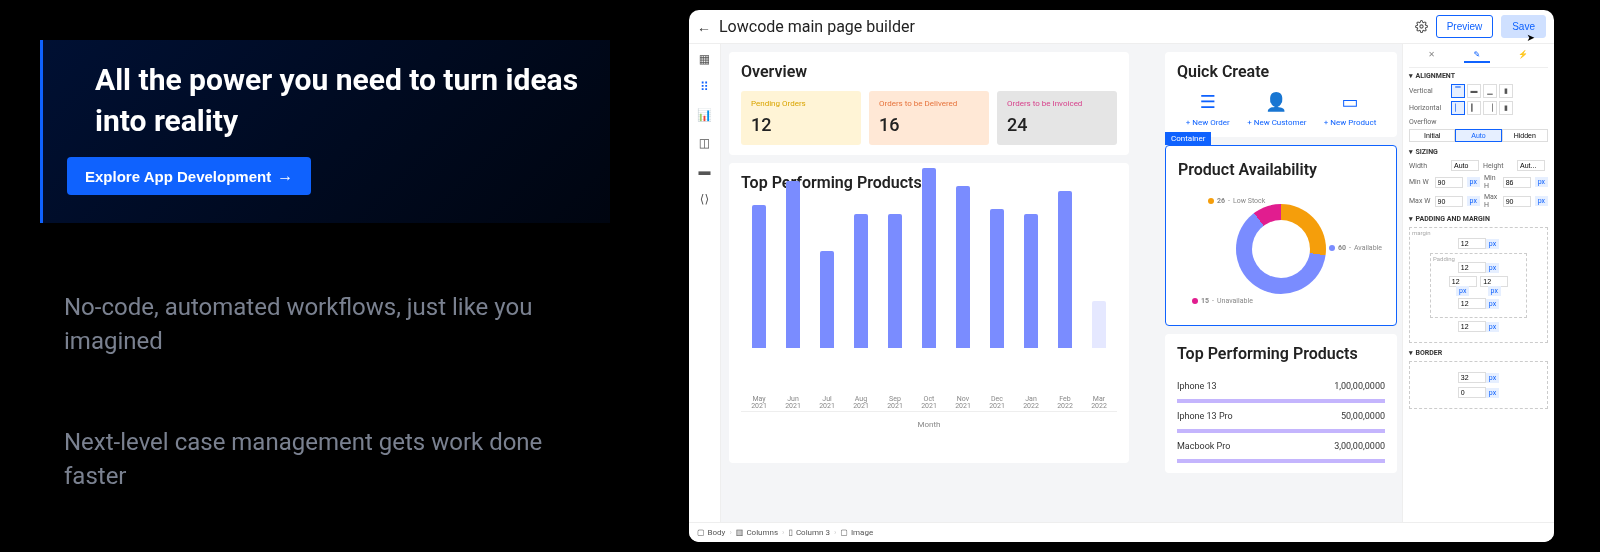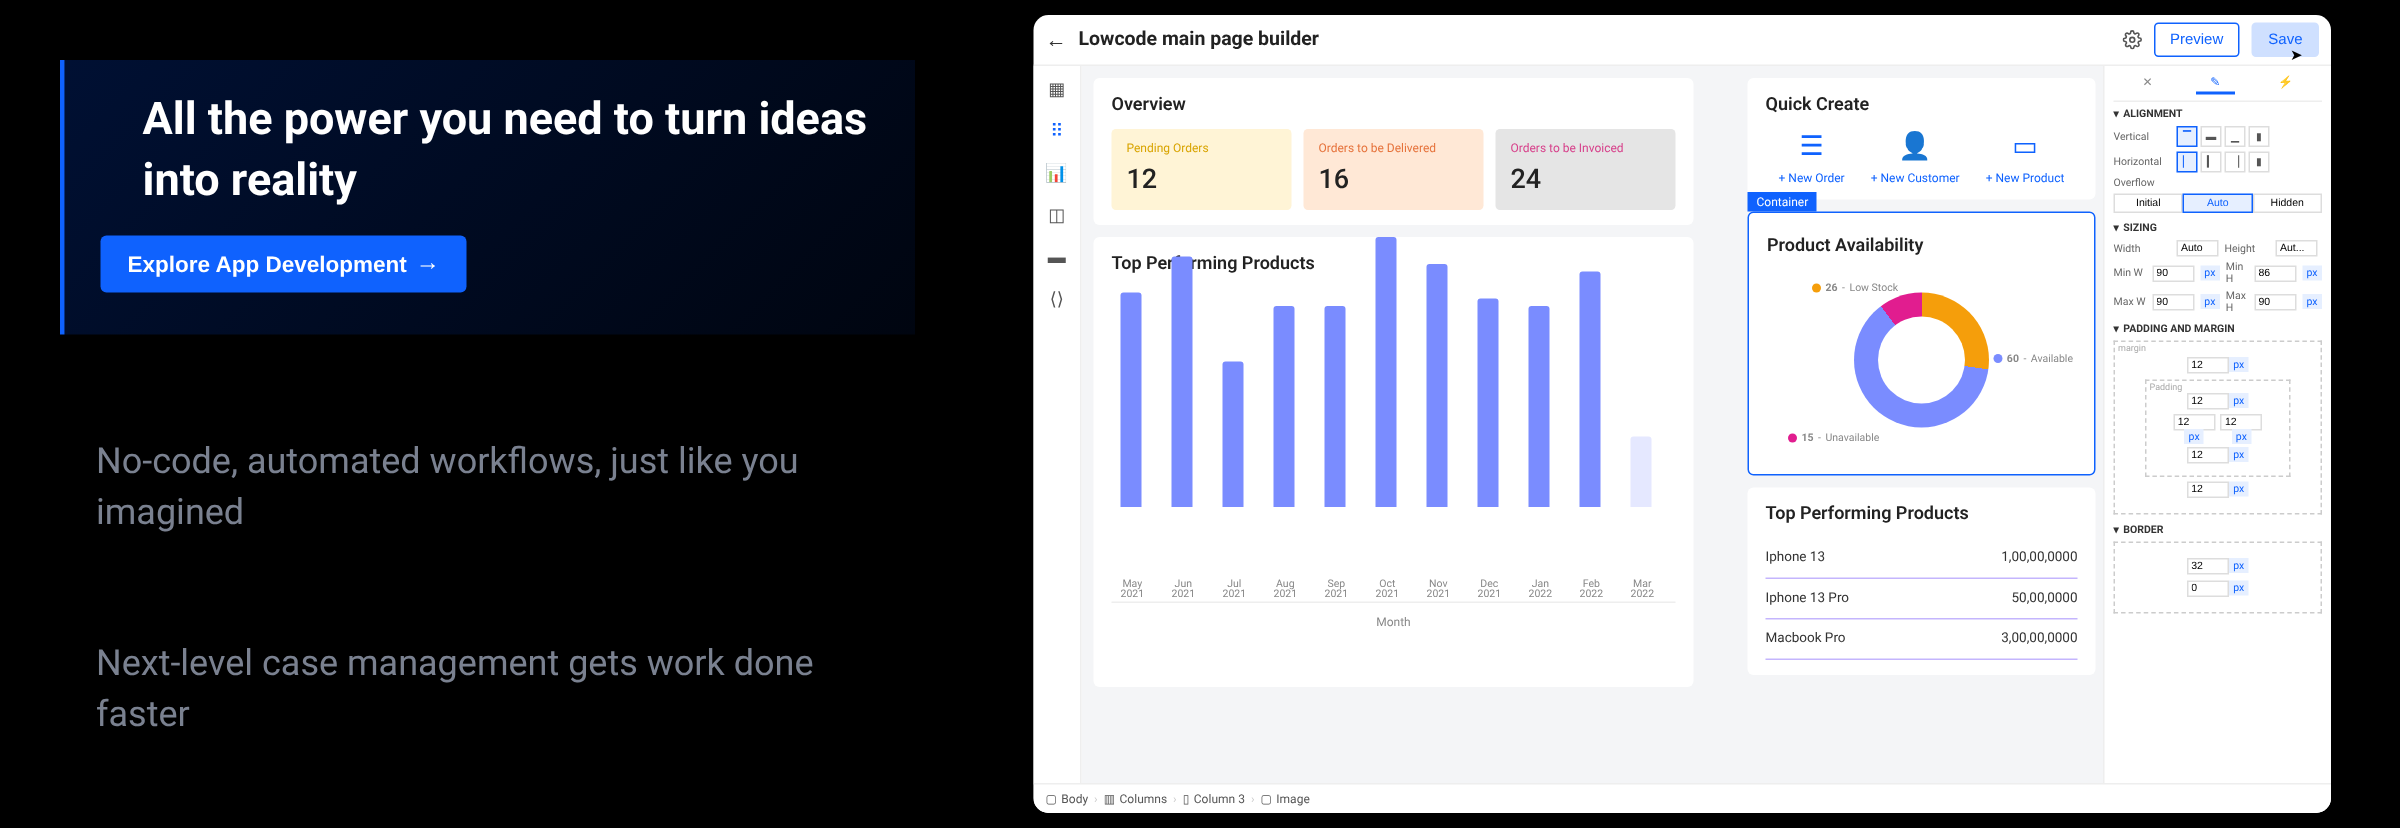--- a/index.html
+++ b/index.html
@@ -9,47 +9,47 @@
   .hero-title { font-size: 30px; font-weight: 700; line-height: 1.35; color: #fff; margin-bottom: 16px; margin-left: 28px; }
   .cta-btn { background: #0f62fe; color: #fff; border: none; padding: 10px 18px; font-size: 15px; font-weight: 600; border-radius: 4px; cursor: pointer; display: inline-flex; align-items: center; gap: 6px; }
   .cta-arrow { font-size: 16px; }
   .blurb { color: #7a8190; font-size: 24px; font-weight: 400; line-height: 1.4; margin-left: 64px; margin-right: 80px; }
   .blurb1 { margin-top: 68px; }
   .blurb2 { margin-top: 68px; }
 
   .app-window { position: absolute; left: 689px; top: 10px; width: 865px; height: 532px; background: #fff; border-radius: 10px; overflow: hidden; display: flex; flex-direction: column; }
   .app-header { height: 34px; display: flex; align-items: center; padding: 0 8px; border-bottom: 1px solid #eee; gap: 8px; }
   .hdr-back { font-size: 14px; color: #333; cursor: pointer; }
-  .hdr-title { font-size: 13px; font-weight: 700; color: #222; flex: 1; }
+  .hdr-title { font-size: 16px; font-weight: 400; color: #222; flex: 1; }
   .hdr-gear { color: #555; cursor: pointer; }
   .hdr-btn { font-size: 10px; padding: 5px 10px; border-radius: 3px; cursor: pointer; }
   .preview-btn { border: 1px solid #0f62fe; color: #0f62fe; background: #fff; }
   .save-btn { background: #cfe0ff; color: #0f62fe; border: 1px solid #cfe0ff; position: relative; }
   .save-cursor { position: absolute; right: 10px; bottom: -6px; font-size: 10px; color: #000; }
 
   .app-body { flex: 1; display: flex; background: #f4f5f7; }
   .left-rail { width: 32px; background: #fff; border-right: 1px solid #eee; display: flex; flex-direction: column; align-items: center; padding-top: 8px; gap: 14px; }
   .rail-ico { width: 14px; height: 14px; display: flex; align-items: center; justify-content: center; color: #555; font-size: 12px; cursor: pointer; }
   .rail-ico.active { color: #0f62fe; }
 
   .canvas { flex: 1; padding: 8px; display: grid; grid-template-columns: 400px 260px; gap: 8px; overflow: hidden; }
   .card { background: #fff; border-radius: 4px; padding: 10px 12px; }
-  .card-title { font-size: 12px; font-weight: 600; color: #222; margin-bottom: 10px; }
+  .card-title { font-size: 16px; font-weight: 600; color: #222; margin-bottom: 10px; }
 
   .overview-stats { display: flex; gap: 8px; }
   .stat { flex: 1; border-radius: 3px; padding: 8px 10px 10px 10px; }
   .stat-label { font-size: 8px; margin-bottom: 6px; }
   .stat-val { font-size: 18px; font-weight: 500; color: #222; }
   .stat.yellow { background: #fff4d6; } .stat.yellow .stat-label { color: #d9a400; }
   .stat.orange { background: #ffe8d6; } .stat.orange .stat-label { color: #e6733c; }
   .stat.pink { background: #e5e5e5; } .stat.pink .stat-label { color: #d7418b; }
 
   .chart-card { height: 300px; }
   .bar-chart { height: 210px; display: flex; align-items: flex-end; gap: 10px; padding: 8px 6px 0 6px; border-bottom: 1px solid #eee; }
-  .bar-col { flex: 1; display: flex; flex-direction: column; align-items: flex-start; gap: 44px; }
+  .bar-col { flex: 1; display: flex; flex-direction: column; align-items: center; gap: 44px; }
   .bar { width: 14px; background: #7a8cff; border-radius: 2px 2px 0 0; }
   .bar.faded { background: #e5e8ff; }
   .bar-x { font-size: 7px; color: #888; margin-top: 4px; text-align: center; line-height: 1.1; }
   .chart-xlabel { text-align: center; font-size: 8px; color: #888; margin-top: 8px; }
 
   .right-col { display: flex; flex-direction: column; gap: 8px; margin-left: 28px; }
   .qc-row { display: flex; justify-content: space-around; }
   .qc-item { display: flex; flex-direction: column; align-items: center; gap: 6px; cursor: pointer; }
   .qc-ico { font-size: 18px; color: #0f62fe; }
   .qc-txt { font-size: 8px; color: #0f62fe; }
@@ -58,21 +58,21 @@
   .avail-tag { position: absolute; top: -14px; left: -1px; background: #0f62fe; color: #fff; font-size: 8px; padding: 2px 6px; }
   .donut-wrap { display: flex; align-items: center; justify-content: center; position: relative; height: 120px; }
   .donut { width: 90px; height: 90px; border-radius: 50%; background: conic-gradient(#f59e0b 0deg 98deg, #7a8cff 98deg 323deg, #e11d8f 323deg 360deg); display: flex; align-items: center; justify-content: center; }
   .donut-hole { width: 58px; height: 58px; border-radius: 50%; background: #fff; }
   .donut-lbl { position: absolute; font-size: 7px; color: #888; display: flex; align-items: center; gap: 3px; }
   .dot { width: 6px; height: 6px; border-radius: 50%; display: inline-block; }
   .lbl1 { top: 8px; left: 30px; justify-content: space-between; } .lbl1 .dot { background: #f59e0b; }
   .lbl2 { top: 55px; right: 2px; } .lbl2 .dot { background: #7a8cff; }
   .lbl3 { bottom: 4px; left: 14px; } .lbl3 .dot { background: #e11d8f; }
 
-  .tp-card .tp-row { display: flex; justify-content: space-between; font-size: 9px; color: #333; padding: 8px 0; border-bottom: 1px solid #c4b5fd; }
+  .tp-card .tp-row { display: flex; justify-content: space-between; font-size: 9px; color: #333; padding: 8px 0; border-bottom: 4px solid #c4b5fd; }
 
   .inspector { width: 152px; background: #fff; border-left: 1px solid #eee; padding: 4px 6px; font-size: 8px; color: #444; overflow-y: auto; }
   .insp-tabs { display: flex; justify-content: space-around; border-bottom: 1px solid #eee; padding-bottom: 4px; margin-bottom: 4px; }
   .insp-tab { color: #888; cursor: pointer; padding: 2px 10px; }
   .insp-tab.active { color: #0f62fe; border-bottom: 2px solid #0f62fe; }
   .insp-section { margin-bottom: 6px; }
   .insp-sec-title { font-size: 7px; font-weight: 700; text-transform: uppercase; color: #333; margin-bottom: 4px; display: flex; align-items: center; gap: 3px; }
   .insp-row { display: flex; align-items: center; gap: 4px; margin-bottom: 3px; }
   .insp-lbl { width: 38px; font-size: 7px; color: #666; }
   .align-btns { display: flex; gap: 2px; }

